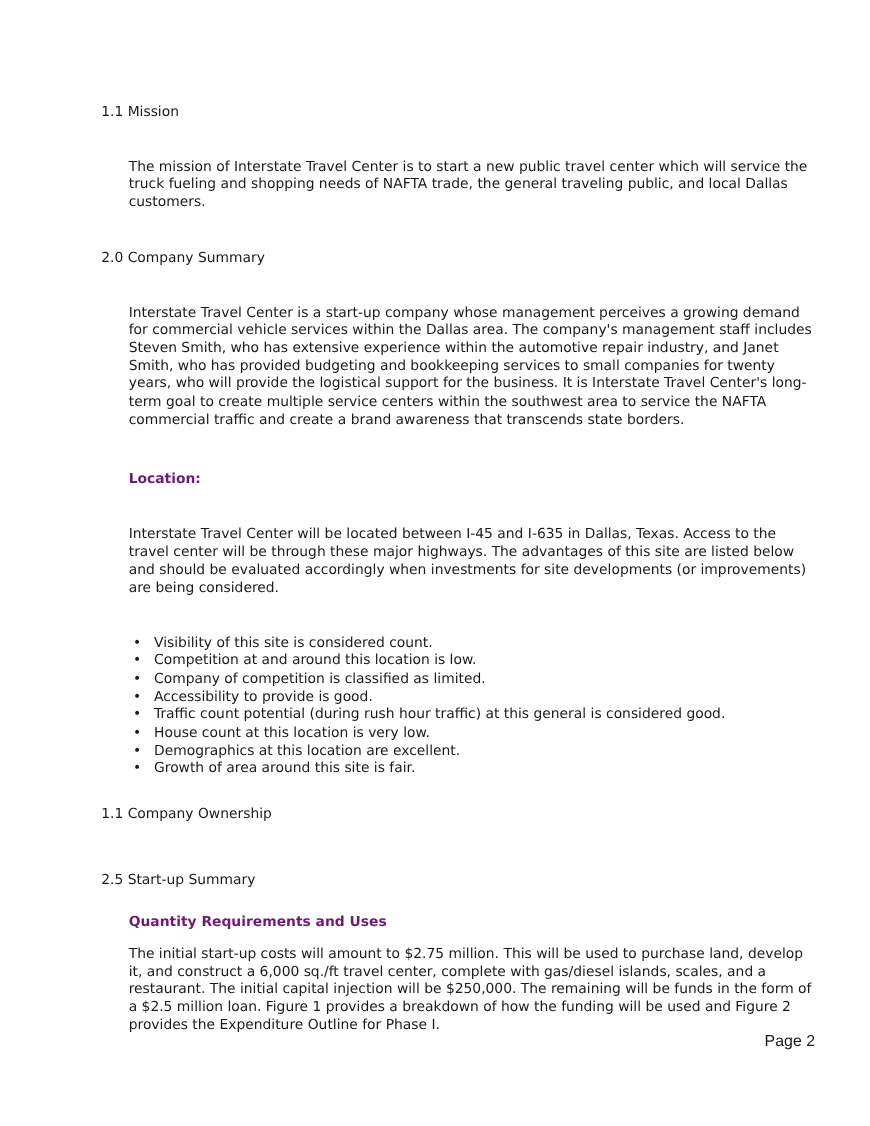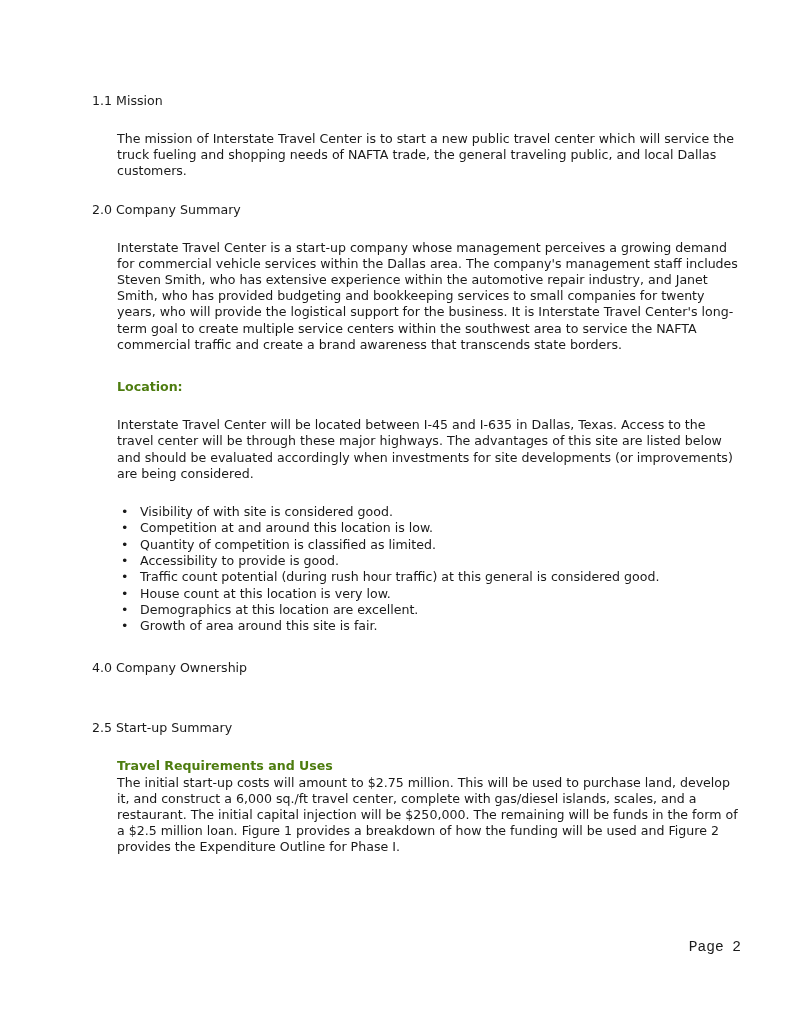--- a/index.html
+++ b/index.html
@@ -43,33 +43,33 @@
     padding: 0;
     white-space: pre-wrap;
   }
 
   
   .body-para {
     font-size: 12.6px;
     line-height: 16.2px;
     font-weight: normal;
     color: #1a1a1a;
-    margin: 0;
+    margin: 12px;
     padding: 0;
     margin-left: 25px;
     width: 625px;
     white-space: pre-wrap;
     text-align: left;
   }
 
   .sub-heading {
     font-size: 12.6px;
     line-height: 16.2px;
     font-weight: bold;
-    color: #4d7c0f;
+    color: #701a75;
     margin: 0;
     padding: 0;
     margin-left: 25px;
     white-space: pre-wrap;
   }
   .gap-lg { height: 22px; }
   .gap-xl { height: 26px; }
 
   
   .bullet-list {
@@ -98,21 +98,21 @@
     color: #1a1a1a;
   }
 
   
   .footer {
     position: absolute;
     left: 0;
     top: 938px;
     width: 741px;
     text-align: right;
-    font-family: Liberation Mono, monospace;
+    font-family: Liberation Sans, sans-serif;
     font-size: 14.5px;
     line-height: 19px;
     color: #1a1a1a;
   }
 </style>
 </head>
 <body>
 
 <div class="page">
   <div class="content">
@@ -129,38 +129,38 @@
 
     <div class="gap-xl"></div>
 
     <div class="sub-heading">Location:</div>
     <div class="gap-lg"></div>
     <div class="body-para">Interstate Travel Center will be located between I-45 and I-635 in Dallas, Texas. Access to the travel center will be through these major highways. The advantages of this site are listed below and should be evaluated accordingly when investments for site developments (or improvements) are being considered.</div>
 
     <div class="gap-lg"></div>
 
     <ul class="bullet-list">
-      <li><span class="bullet-dot">•</span><span>Visibility of with site is considered good.</span></li>
+      <li><span class="bullet-dot">•</span><span>Visibility of this site is considered count.</span></li>
       <li><span class="bullet-dot">•</span><span>Competition at and around this location is low.</span></li>
-      <li><span class="bullet-dot">•</span><span>Quantity of competition is classified as limited.</span></li>
+      <li><span class="bullet-dot">•</span><span>Company of competition is classified as limited.</span></li>
       <li><span class="bullet-dot">•</span><span>Accessibility to provide is good.</span></li>
       <li><span class="bullet-dot">•</span><span>Traffic count potential (during rush hour traffic) at this general is considered good.</span></li>
       <li><span class="bullet-dot">•</span><span>House count at this location is very low.</span></li>
       <li><span class="bullet-dot">•</span><span>Demographics at this location are excellent.</span></li>
       <li><span class="bullet-dot">•</span><span>Growth of area around this site is fair.</span></li>
     </ul>
 
     <div class="gap-xl"></div>
 
-    <div class="section-heading">4.0 Company Ownership</div>
+    <div class="section-heading">1.1 Company Ownership</div>
     <div class="gap-lg"></div>
 
     <div class="gap-lg"></div>
 
     <div class="section-heading">2.5 Start-up Summary</div>
     <div class="gap-lg"></div>
-    <div class="sub-heading">Travel Requirements and Uses</div>
+    <div class="sub-heading">Quantity Requirements and Uses</div>
     <div class="body-para">The initial start-up costs will amount to $2.75 million. This will be used to purchase land, develop it, and construct a 6,000 sq./ft travel center, complete with gas/diesel islands, scales, and a restaurant. The initial capital injection will be $250,000. The remaining will be funds in the form of a $2.5 million loan. Figure 1 provides a breakdown of how the funding will be used and Figure 2 provides the Expenditure Outline for Phase I.</div>
 
   </div>
 
   <div class="footer">Page 2</div>
 </div>
 
 </body></html>

